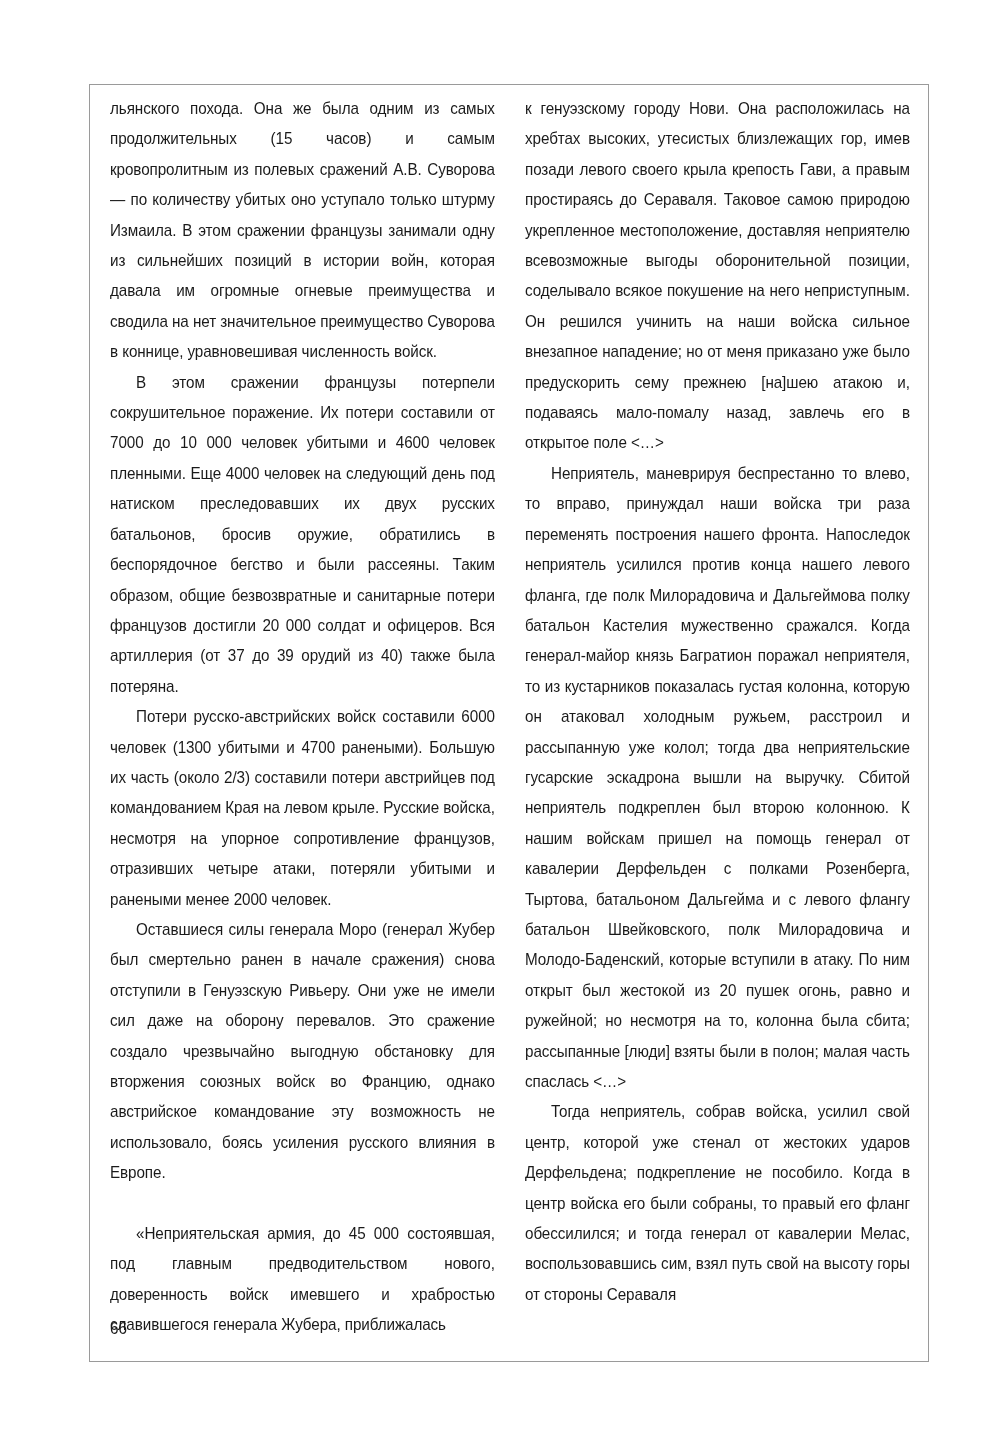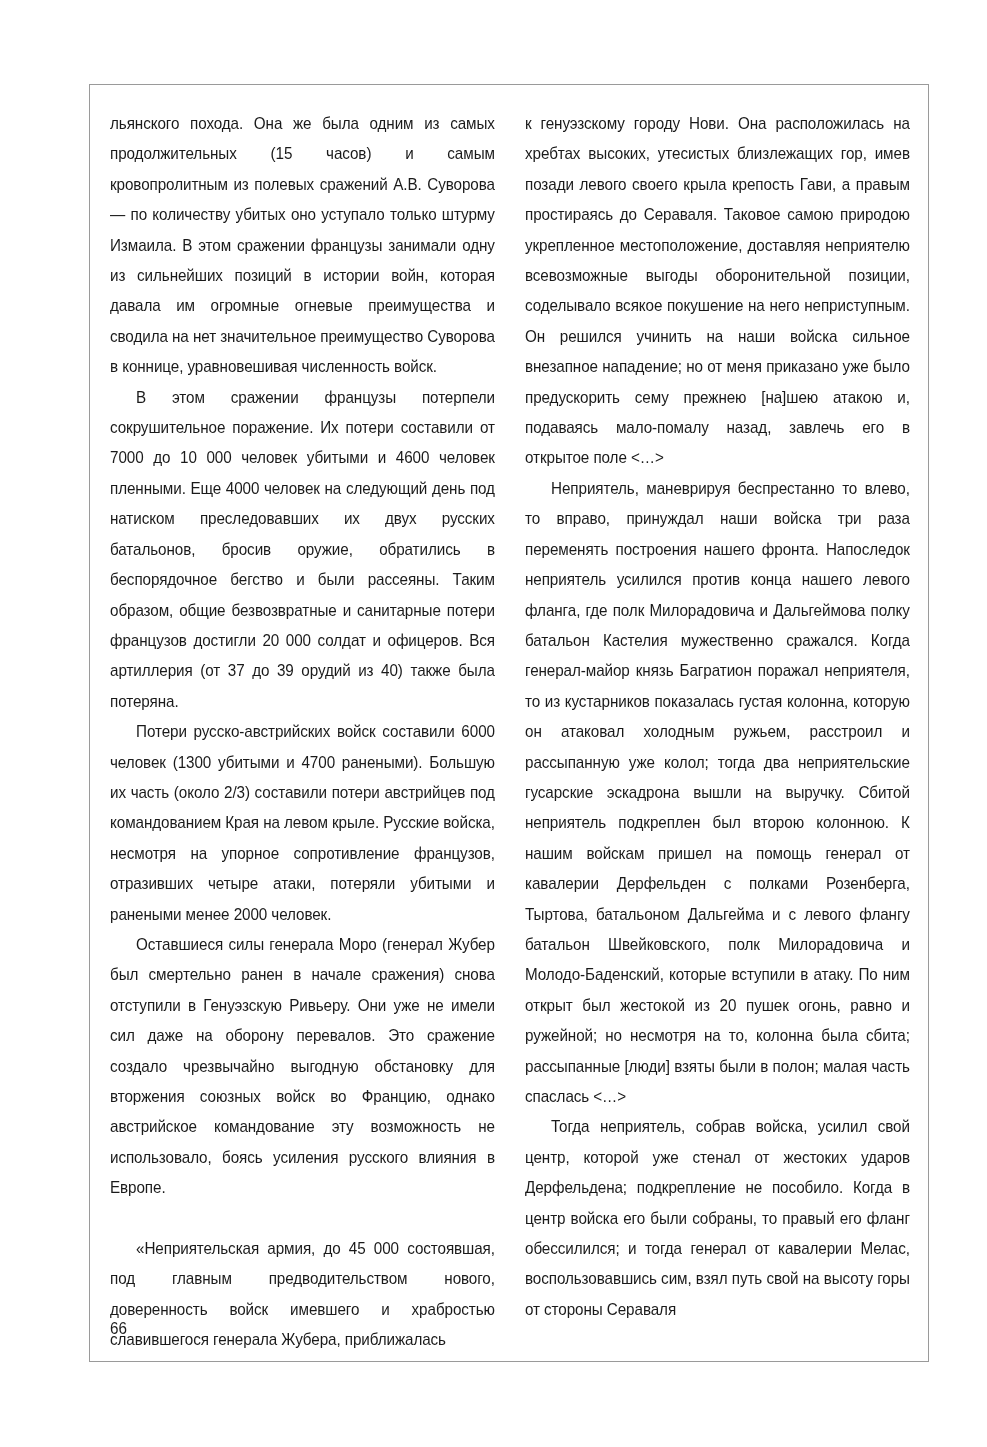--- a/index.html
+++ b/index.html
@@ -23,21 +23,21 @@
     width: 840px;
     height: 1278px;
     border: 1px solid #9a9a9a;
     box-sizing: border-box;
     pointer-events: none;
   }
   
   .columns {
     position: absolute;
     left: 110px;
-    top: 108px;
+    top: 93px;
     width: 800px;
     height: 1215px;
     display: flex;
     flex-direction: row;
     gap: 30px;
     box-sizing: border-box;
   }
   .column {
     width: 385px;
     box-sizing: border-box;

